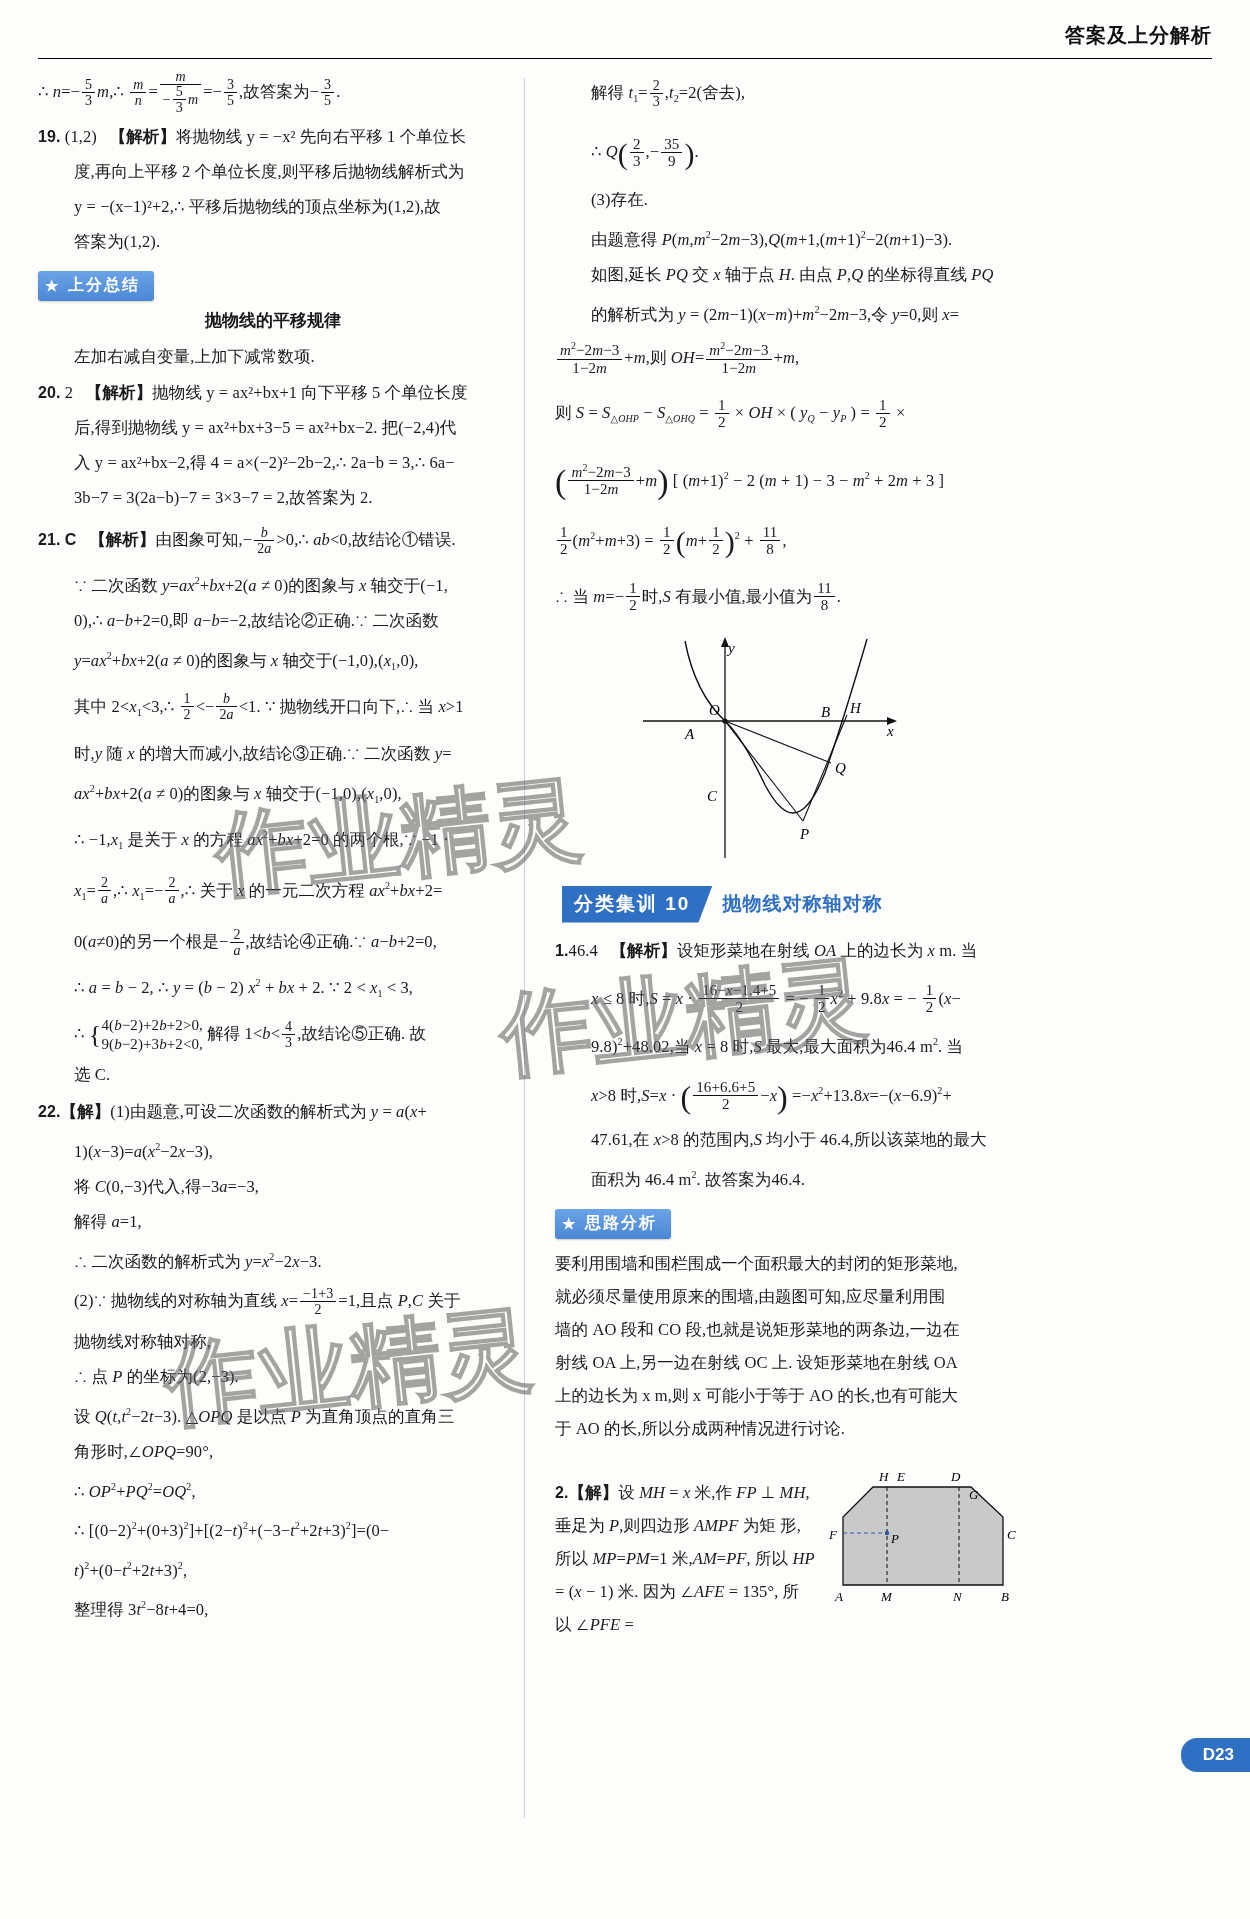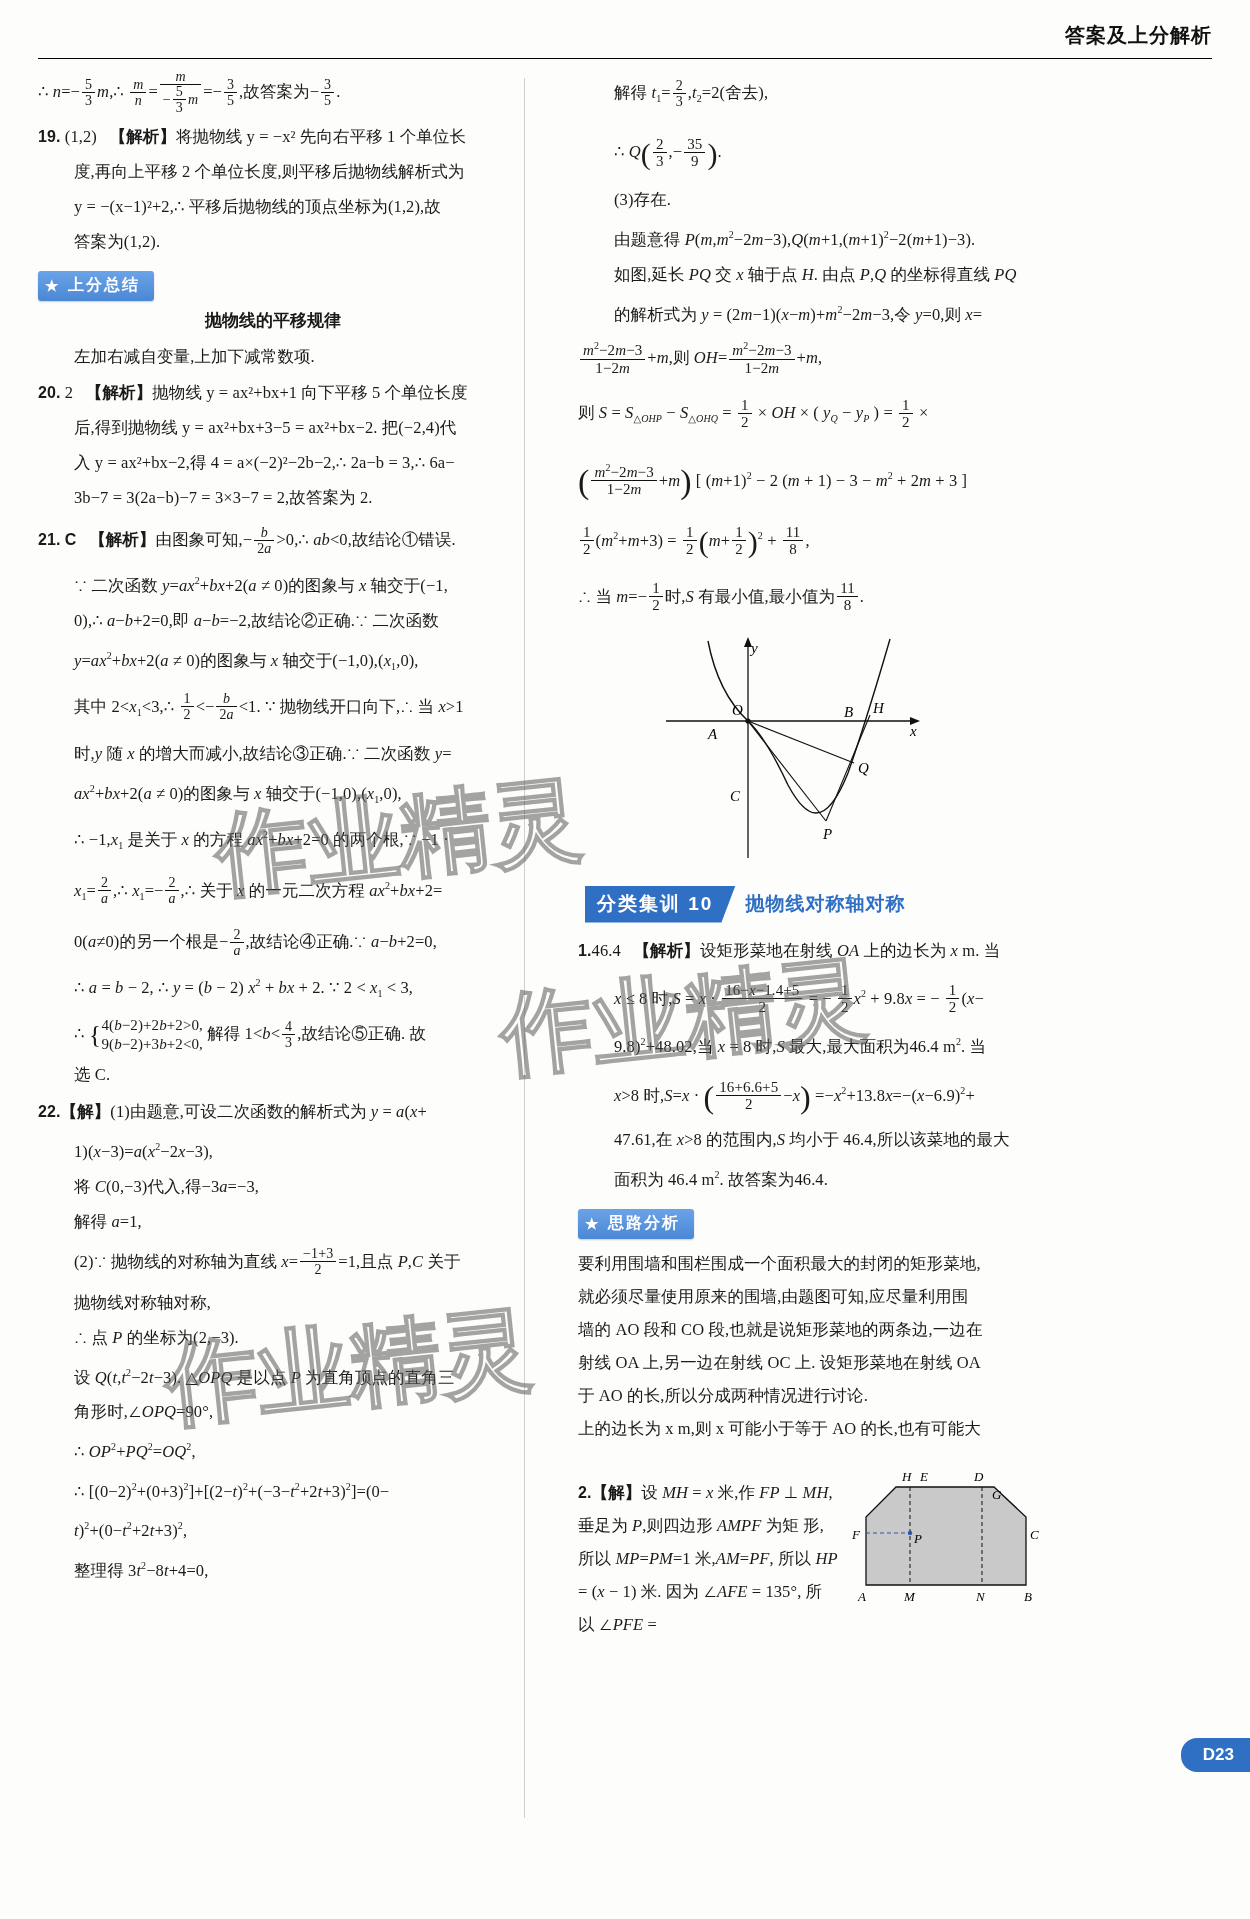--- a/index.html
+++ b/index.html
@@ -23,21 +23,21 @@
   .header-rule {
     position:absolute; top:58px; left:38px; right:38px;
     border-bottom:1px solid #000;
   }
 
   
   .col {
     position:absolute; top:70px; width:470px;
   }
   .col-left  { left:38px; }
-  .col-right { left:578px; }
+  .col-right { left:555px; }
   .col-divider {
     position:absolute; top:78px; left:524px;
     width:1px; height:1740px; background:#cfcfcf;
   }
 
   
   .blk { margin-bottom:2px; }
   .ln  {
     font-size:16.5px; line-height:35px;
     letter-spacing:.1px;
@@ -202,20 +202,21 @@
       <div class="ln indent">选 C.</div>
     </div>
 
     <div class="blk">
       <div class="ln">
         <span class="num">22.</span><span class="jx">【解】</span>(1)由题意,可设二次函数的解析式为 <i>y</i> = <i>a</i>(<i>x</i>+
       </div>
       <div class="ln indent">1)(<i>x</i>−3)=<i>a</i>(<i>x</i><span class="sup">2</span>−2<i>x</i>−3),</div>
       <div class="ln indent">将 <i>C</i>(0,−3)代入,得−3<i>a</i>=−3,</div>
       <div class="ln indent">解得 <i>a</i>=1,</div>
+      <div class="ln indent">∴ 二次函数的解析式为 <i>y</i>=<i>x</i><span class="sup">2</span>−2<i>x</i>−3.</div>
       <div class="ln indent fracline">(2)∵ 抛物线的对称轴为直线 <i>x</i>=<span class="frac"><span class="n">−1+3</span><span class="d">2</span></span>=1,且点 <i>P</i>,<i>C</i> 关于</div>
       <div class="ln indent">抛物线对称轴对称,</div>
       <div class="ln indent">∴ 点 <i>P</i> 的坐标为(2,−3).</div>
       <div class="ln indent">设 <i>Q</i>(<i>t</i>,<i>t</i><span class="sup">2</span>−2<i>t</i>−3). △<i>OPQ</i> 是以点 <i>P</i> 为直角顶点的直角三</div>
       <div class="ln indent">角形时,∠<i>OPQ</i>=90°,</div>
       <div class="ln indent">∴ <i>OP</i><span class="sup">2</span>+<i>PQ</i><span class="sup">2</span>=<i>OQ</i><span class="sup">2</span>,</div>
       <div class="ln indent">∴ [(0−2)<span class="sup">2</span>+(0+3)<span class="sup">2</span>]+[(2−<i>t</i>)<span class="sup">2</span>+(−3−<i>t</i><span class="sup">2</span>+2<i>t</i>+3)<span class="sup">2</span>]=(0−</div>
       <div class="ln indent"><i>t</i>)<span class="sup">2</span>+(0−<i>t</i><span class="sup">2</span>+2<i>t</i>+3)<span class="sup">2</span>,</div>
       <div class="ln indent">整理得 3<i>t</i><span class="sup">2</span>−8<i>t</i>+4=0,</div>
     </div>
@@ -289,22 +290,22 @@
       <div class="badge-row">
         <span class="badge">
           <span class="star">★</span>
           <span>思路分析</span>
         </span>
       </div>
       <div class="ln kai">要利用围墙和围栏围成一个面积最大的封闭的矩形菜地,</div>
       <div class="ln kai">就必须尽量使用原来的围墙,由题图可知,应尽量利用围</div>
       <div class="ln kai">墙的 AO 段和 CO 段,也就是说矩形菜地的两条边,一边在</div>
       <div class="ln kai">射线 OA 上,另一边在射线 OC 上. 设矩形菜地在射线 OA</div>
+      <div class="ln kai">上的边长为 x m,则 x 可能小于等于 AO 的长,也有可能大</div>
       <div class="ln kai">于 AO 的长,所以分成两种情况进行讨论.</div>
-      <div class="ln kai">上的边长为 x m,则 x 可能小于等于 AO 的长,也有可能大</div>
       <div class="ln kai"></div>
     </div>
 
     <div class="blk" style="display:flex; align-items:flex-start;">
       <div style="width:260px;">
         <div class="ln wrap" style="line-height:33px;">
           <span class="num">2.</span><span class="jx">【解】</span>设 <i>MH</i> = <i>x</i> 米,作 <i>FP</i> ⊥ <i>MH</i>,
           垂足为 <i>P</i>,则四边形 <i>AMPF</i> 为矩
           形,所以 <i>MP</i>=<i>PM</i>=1 米,<i>AM</i>=<i>PF</i>,
           所以 <i>HP</i> = (<i>x</i> − 1) 米. 因为

